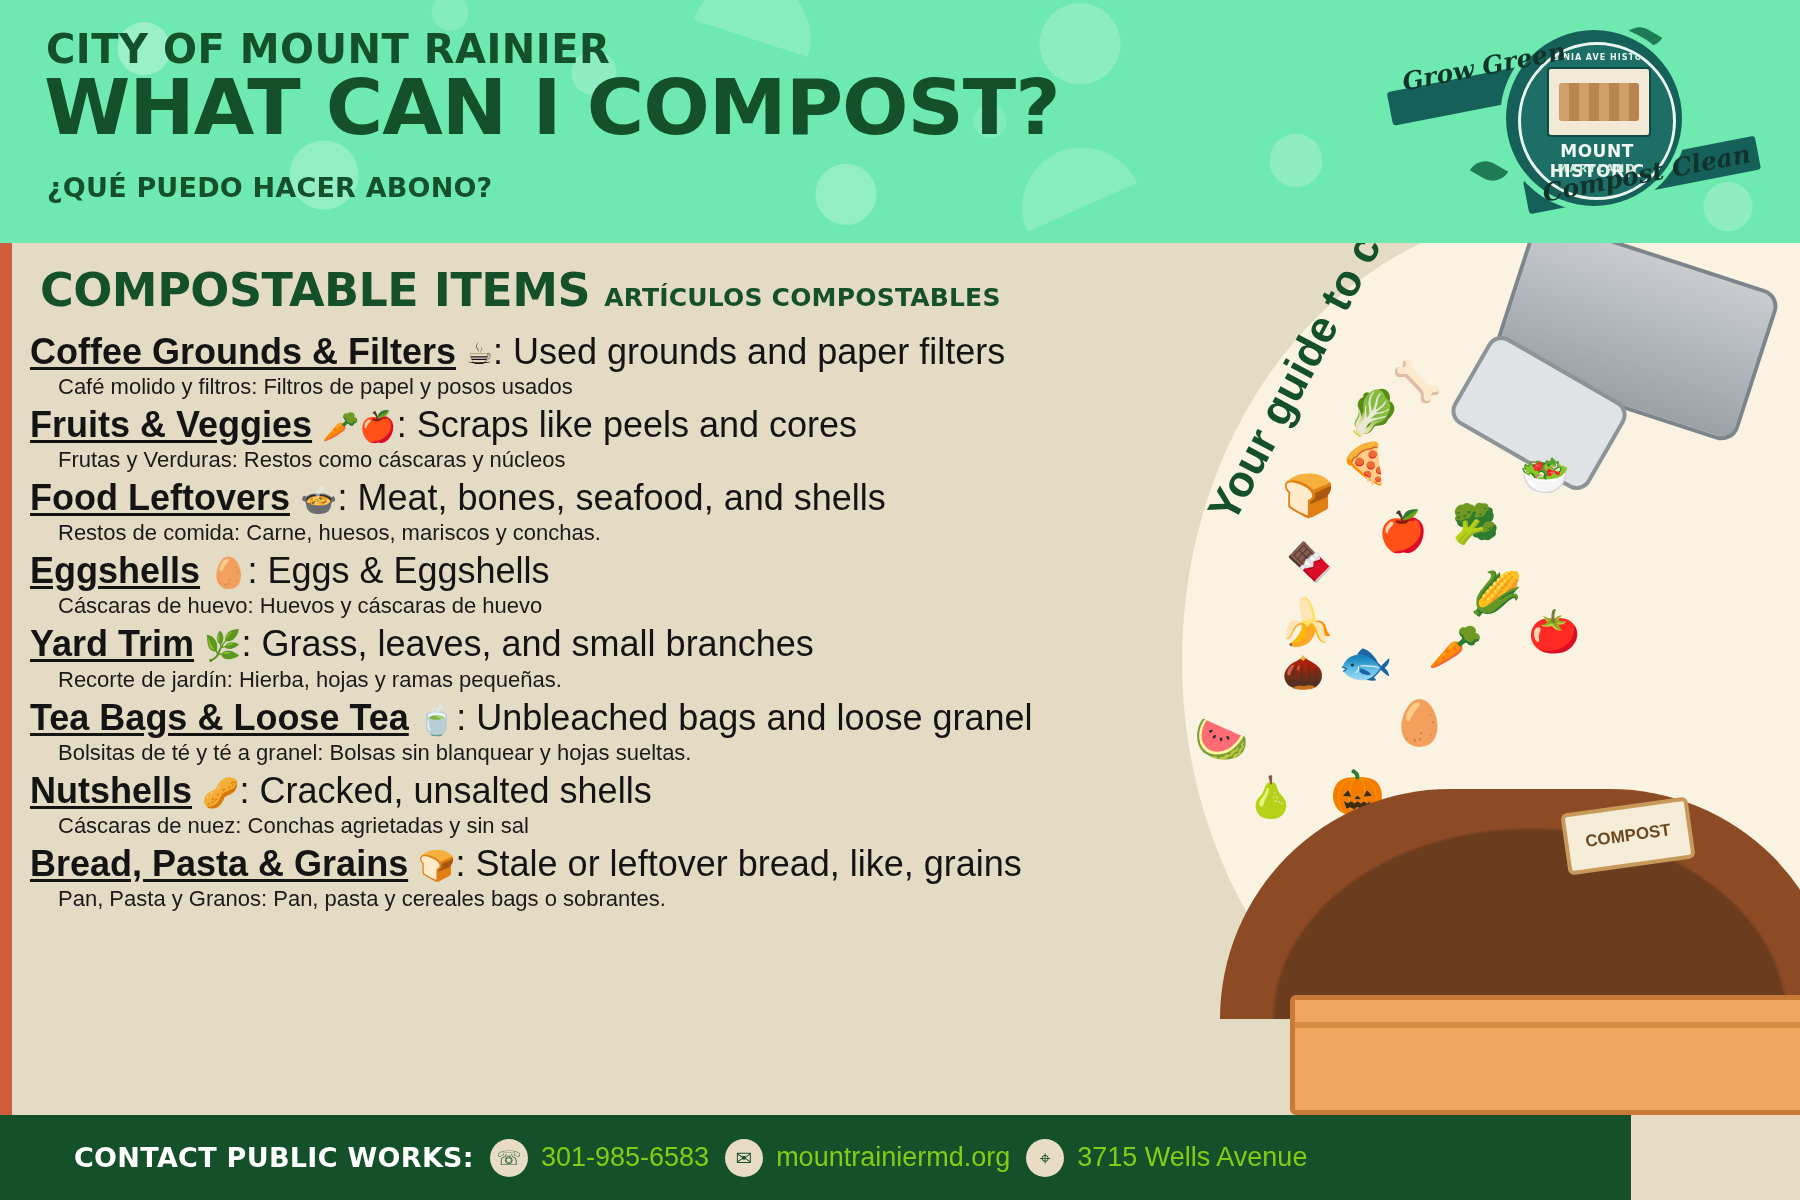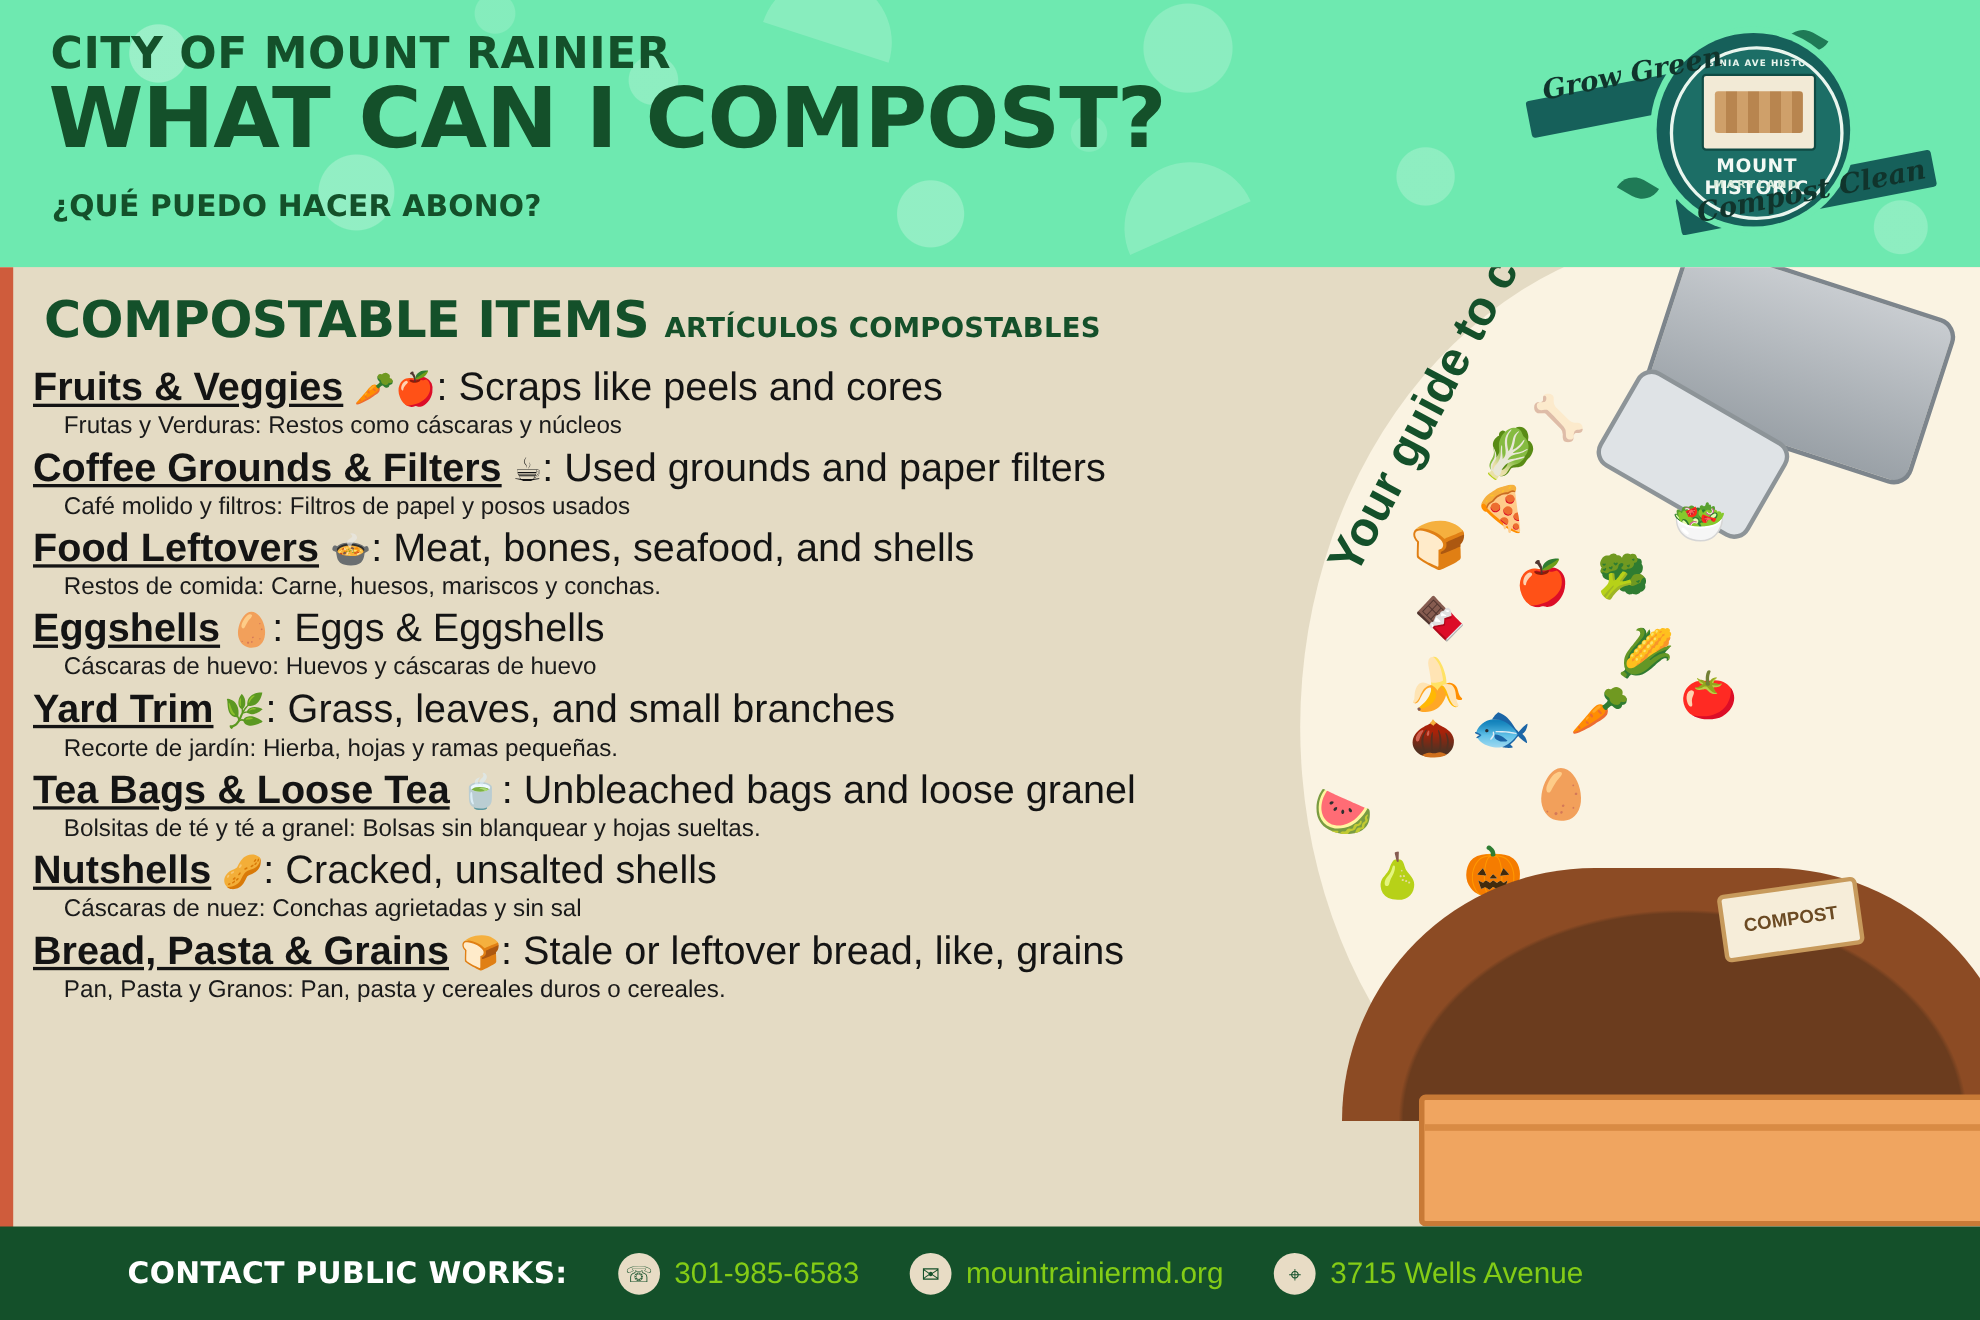--- a/index.html
+++ b/index.html
@@ -350,27 +350,27 @@
   .scrap {
     position: absolute;
     font-family: "DejaVu Sans", sans-serif;
     line-height: 1;
   }
 
   
   .footer {
     position: absolute;
     left: 0; bottom: 0;
-    width: 1800px; height: 85px;
+    width: 1631px; height: 85px;
     background: #14502a;
     display: flex;
     align-items: center;
-    padding-left: 116px;
+    padding-left: 74px;
     box-sizing: border-box;
-    gap: 46px;
+    gap: 16px;
   }
   .footer .label {
     color: #ffffff;
     font-size: 27px;
     font-weight: 800;
     letter-spacing: .3px;
     font-family: "DejaVu Sans", sans-serif;
   }
   .fitem {
     display: flex;
@@ -431,36 +431,36 @@
 
     <div class="section-head">
       <span class="en">COMPOSTABLE ITEMS</span>
       <span class="es">ARTÍCULOS COMPOSTABLES</span>
     </div>
 
     <div class="items">
 
       <div class="item">
         <div class="en-line">
+          <span class="term">Coffee Grounds &amp; Filters</span>
+          <span class="emoji">☕</span><span>: Used grounds and paper filters</span>
+        </div>
+        <div class="es-line">Café molido y filtros: Filtros de papel y posos usados</div>
+      </div>
+
+      <div class="item">
+        <div class="en-line">
           <span class="term">Fruits &amp; Veggies</span>
           <span class="emoji">🥕🍎</span><span>: Scraps like peels and cores</span>
         </div>
         <div class="es-line">Frutas y Verduras: Restos como cáscaras y núcleos</div>
       </div>
 
       <div class="item">
         <div class="en-line">
-          <span class="term">Coffee Grounds &amp; Filters</span>
-          <span class="emoji">☕</span><span>: Used grounds and paper filters</span>
-        </div>
-        <div class="es-line">Café molido y filtros: Filtros de papel y posos usados</div>
-      </div>
-
-      <div class="item">
-        <div class="en-line">
           <span class="term">Food Leftovers</span>
           <span class="emoji">🍲</span><span>: Meat, bones, seafood, and shells</span>
         </div>
         <div class="es-line">Restos de comida: Carne, huesos, mariscos y conchas.</div>
       </div>
 
       <div class="item">
         <div class="en-line">
           <span class="term">Eggshells</span>
           <span class="emoji">🥚</span><span>: Eggs &amp; Eggshells</span>
@@ -491,21 +491,21 @@
         </div>
         <div class="es-line">Cáscaras de nuez: Conchas agrietadas y sin sal</div>
       </div>
 
 
       <div class="item">
         <div class="en-line">
           <span class="term">Bread, Pasta &amp; Grains</span>
           <span class="emoji">🍞</span><span>: Stale or leftover bread, like, grains</span>
         </div>
-        <div class="es-line">Pan, Pasta y Granos: Pan, pasta y cereales duros o cereales.</div>
+        <div class="es-line">Pan, Pasta y Granos: Pan, pasta y cereales bags o sobrantes.</div>
       </div>
 
     </div>
   </div>
 
   <div class="left-stripe"></div>
 
   <div class="illus">
     <div class="illus-bg"></div>
     <div class="bin"></div>

